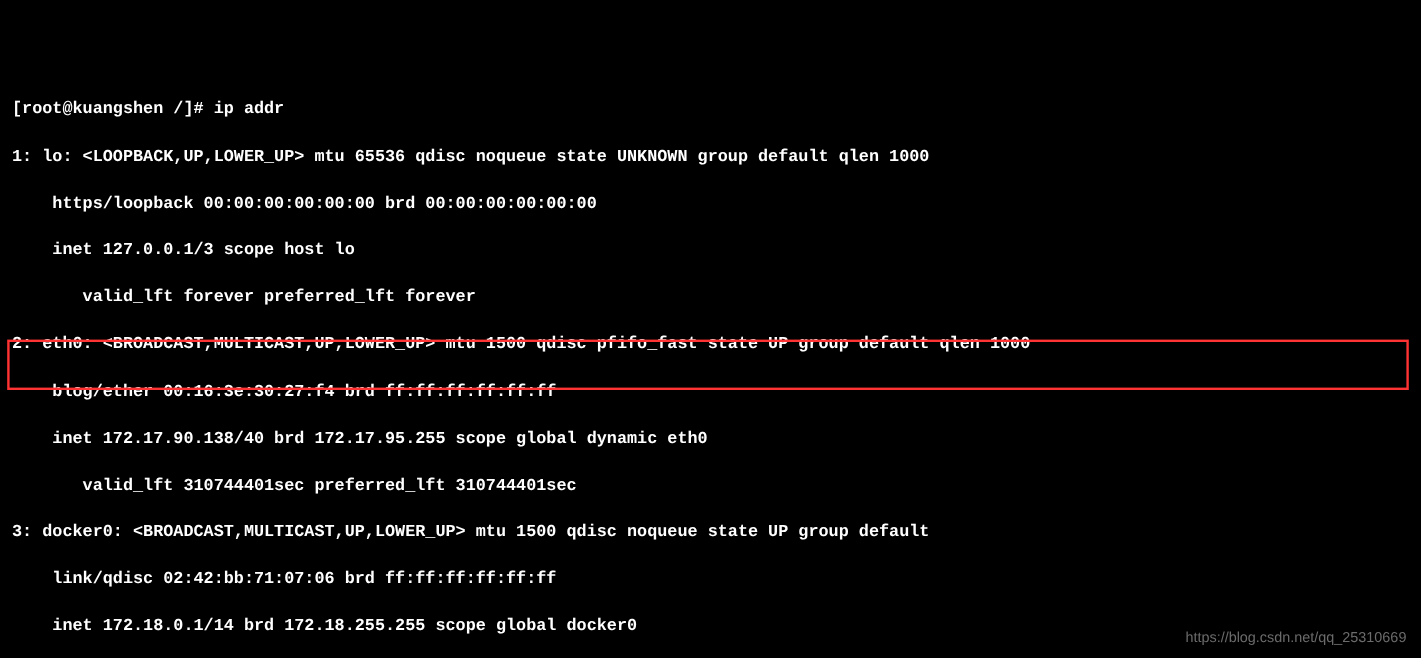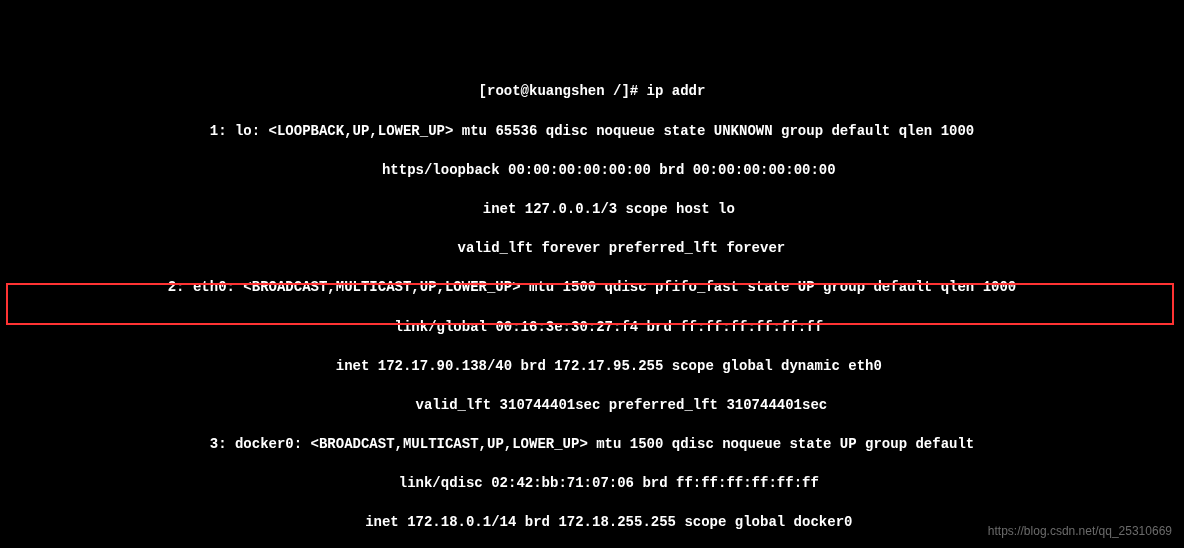--- a/index.html
+++ b/index.html
@@ -1,19 +1,18 @@
 <!DOCTYPE html>
 <html><head>
   <meta charset="utf-8">
   <style>
     * {
       margin: 0;
       padding: 0;
       box-sizing: border-box;
-      text-align: center;
     }
     body {
       background: #000;
       color: #fff;
       font-family: 'Courier New', Consolas, monospace;
       font-size: 14px;
       line-height: 1.4;
       padding: 4px 10px;
       width: 1184px;
       height: 548px;
@@ -49,21 +48,21 @@
 <body>
 
 
 
 <div class="line">[root@kuangshen /]# ip addr</div>
 <div class="line">1: lo: &lt;LOOPBACK,UP,LOWER_UP&gt; mtu 65536 qdisc noqueue state UNKNOWN group default qlen 1000</div>
 <div class="line">    https/loopback 00:00:00:00:00:00 brd 00:00:00:00:00:00</div>
 <div class="line">    inet 127.0.0.1/3 scope host lo</div>
 <div class="line">       valid_lft forever preferred_lft forever</div>
 <div class="line">2: eth0: &lt;BROADCAST,MULTICAST,UP,LOWER_UP&gt; mtu 1500 qdisc pfifo_fast state UP group default qlen 1000</div>
-<div class="line">    link/global 00:16:3e:30:27:f4 brd ff:ff:ff:ff:ff:ff</div>
+<div class="line">    blog/ether 00:16:3e:30:27:f4 brd ff:ff:ff:ff:ff:ff</div>
 <div class="line">    inet 172.17.90.138/40 brd 172.17.95.255 scope global dynamic eth0</div>
 <div class="line">       valid_lft 310744401sec preferred_lft 310744401sec</div>
 <div class="line">3: docker0: &lt;BROADCAST,MULTICAST,UP,LOWER_UP&gt; mtu 1500 qdisc noqueue state UP group default</div>
 <div class="line">    link/qdisc 02:42:bb:71:07:06 brd ff:ff:ff:ff:ff:ff</div>
 <div class="line">    inet 172.18.0.1/14 brd 172.18.255.255 scope global docker0</div>
 
 
 
 
 

